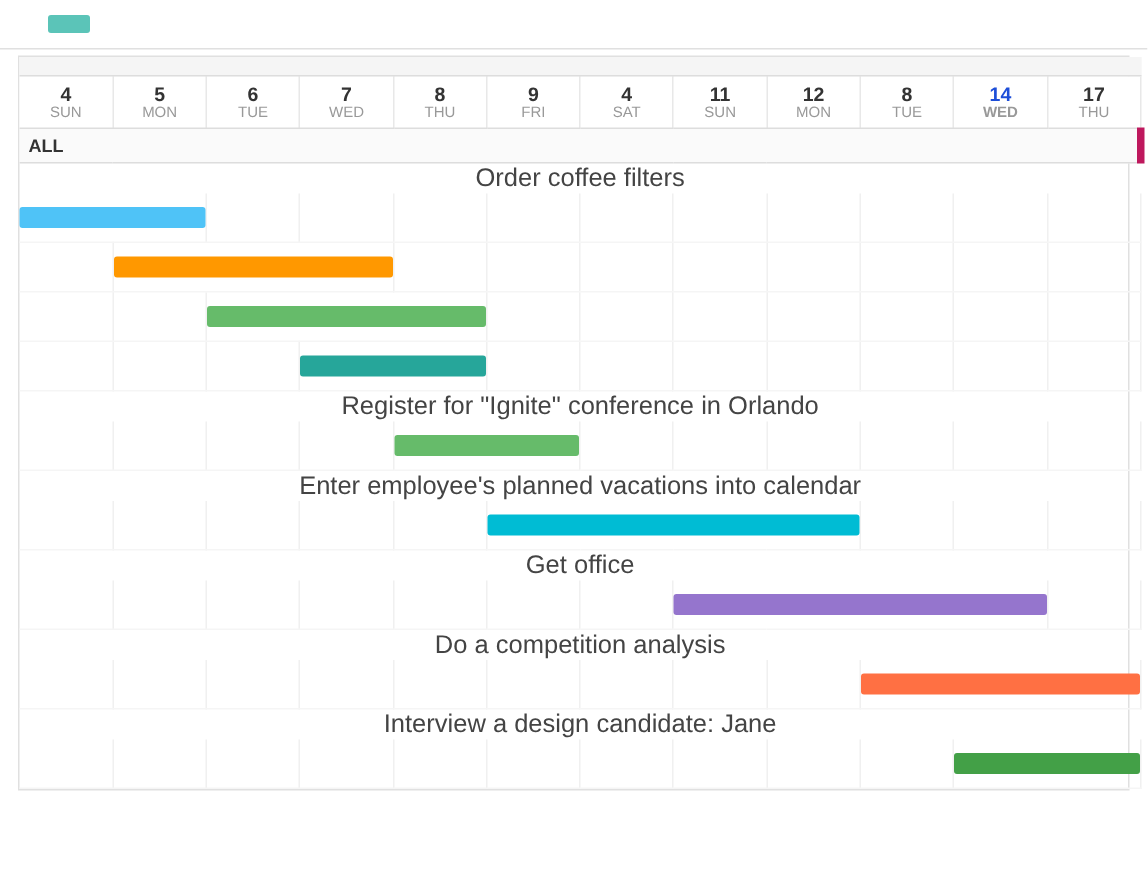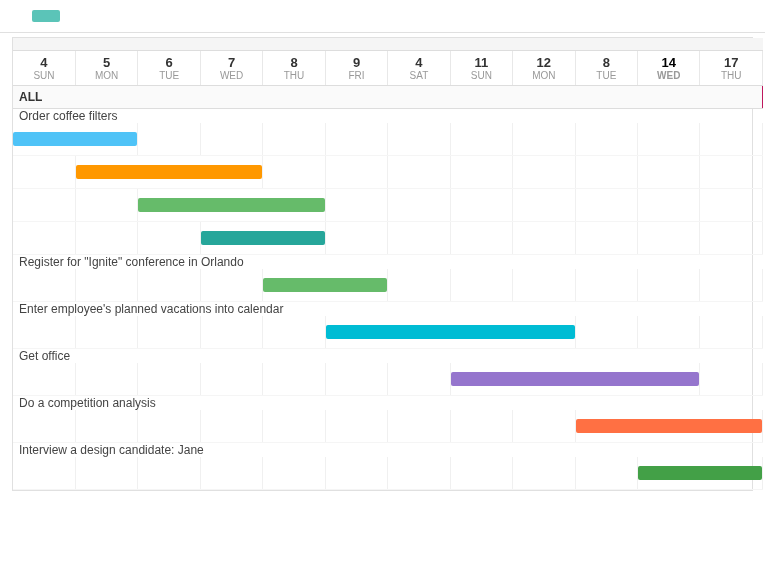--- a/index.html
+++ b/index.html
@@ -63,53 +63,54 @@
     }
 
     .day-num {
       display: block;
       font-size: 13px;
       font-weight: bold;
       color: #333;
     }
 
     .day-header-row th.today .day-num {
-      color: #000000;
+      color: #1d4ed8;
     }
 
     .day-name {
       display: block;
       font-size: 10px;
       color: #999;
       text-transform: uppercase;
     }
 
     .all-row td {
       padding: 4px 6px;
-      border-right: 1px solid #be185d;
+      border-right: 5px solid #be185d;
       border-bottom: 1px solid #ddd;
       font-weight: bold;
       font-size: 12px;
       background: #fafafa;
     }
 
     .task-row td {
       border-right: 1px solid #f0f0f0;
       border-bottom: 1px solid #f5f5f5;
       height: 32px;
       padding: 0;
       position: relative;
     }
 
     .task-label-cell {
       padding: 0 6px;
       white-space: nowrap;
-      font-size: 12px;
+      font-size: 17px;
       color: #444;
       vertical-align: middle;
+      text-align: center;
     }
 
     .gantt-bar {
       height: 14px;
       border-radius: 2px;
       display: block;
       margin: 9px 0;
     }
 
     .bar-blue { background: #4fc3f7; }

